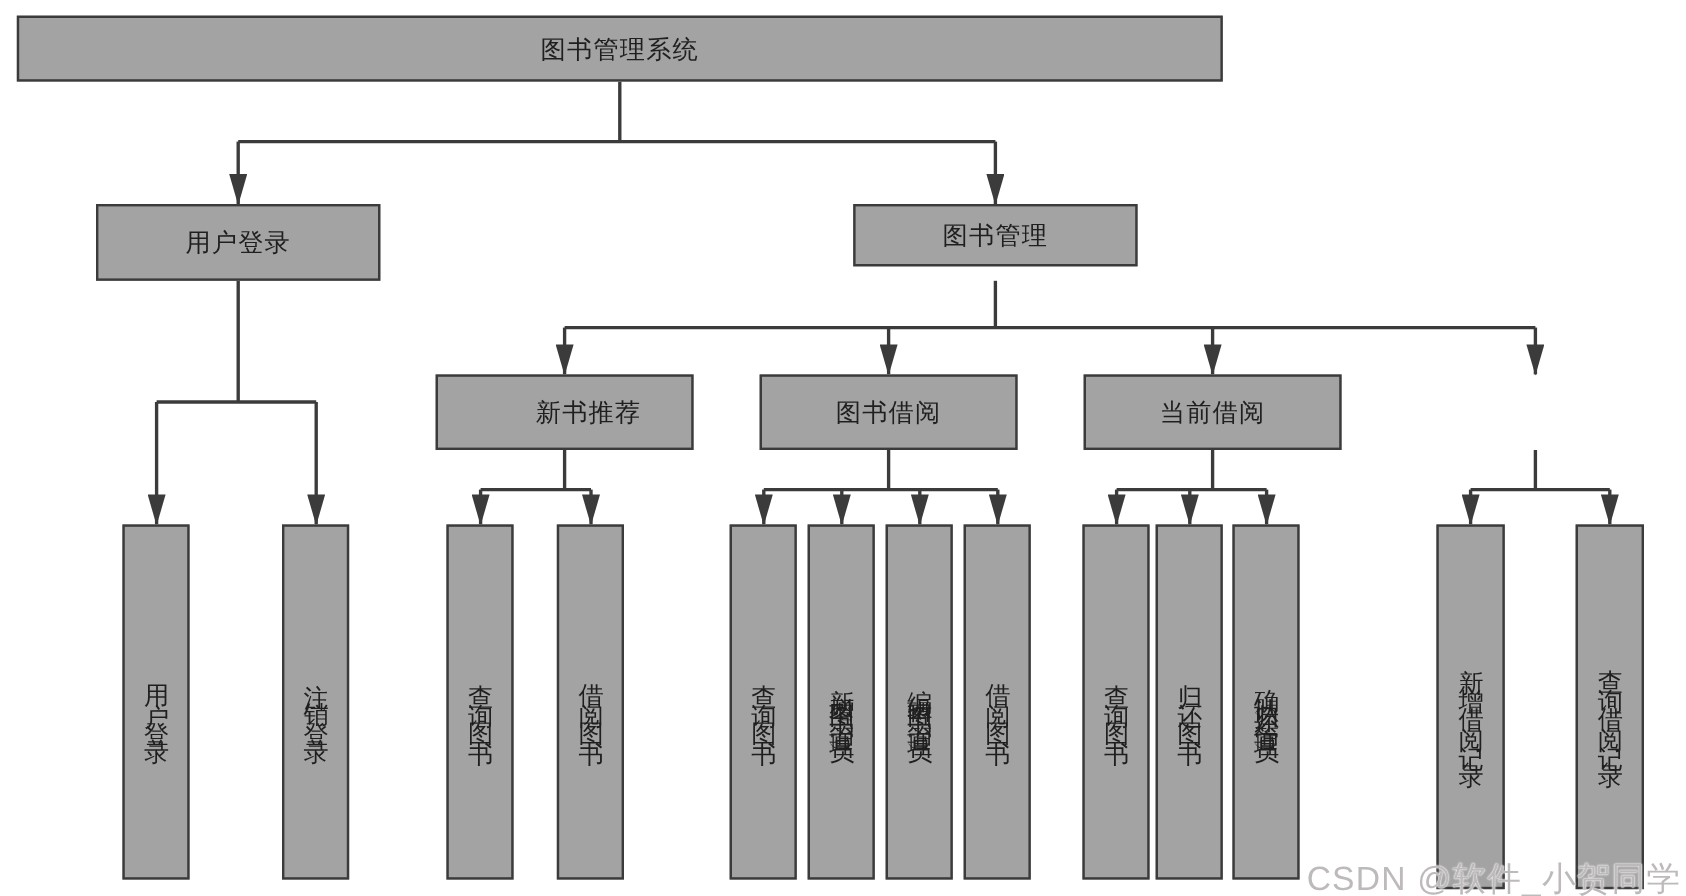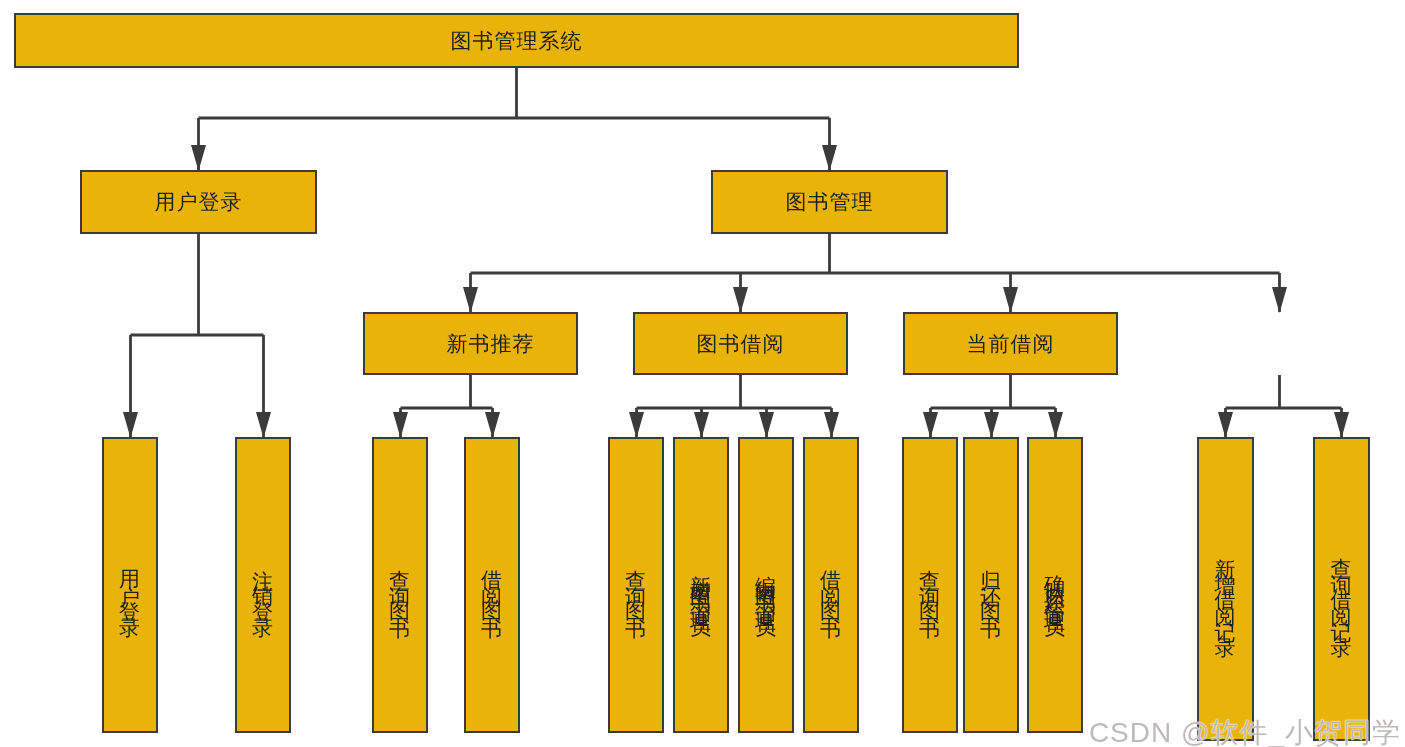--- a/index.html
+++ b/index.html
@@ -13,21 +13,21 @@
   }
   #connectors {
     position: absolute;
     left: 0; top: 0;
     width: 1405px; height: 747px;
     z-index: 1;
   }
   .node {
     position: absolute;
     box-sizing: border-box;
-    background: #eab308;
+    background: #a3a3a3;
     border: 2.5px solid #3b3b3b;
     display: flex;
     align-items: center;
     justify-content: center;
     color: #1f1f1f;
     z-index: 2;
   }
   .h-node {
     font-size: 21px;
     letter-spacing: 1px;
@@ -104,21 +104,21 @@
       <path d="M1279.5 375 V408"></path>
       <path d="M1225.5 408 H1341.5"></path>
       <path d="M1225.5 408 V437" marker-end="url(#arrow)"></path>
       <path d="M1341.5 408 V437" marker-end="url(#arrow)"></path>
     </g>
   </svg>
 
   <div class="node h-node" style="left:14px; top:13px; width:1005px; height:55px;">图书管理系统</div>
 
   <div class="node h-node" style="left:80px; top:170px; width:237px; height:64px;">用户登录</div>
-  <div class="node h-node" style="left:711px; top:170px; width:237px; height:64px;">图书管理</div>
+  <div class="node h-node" style="left:711px; top:170px; width:237px; height:52px;">图书管理</div>
 
   <div class="node h-node" style="left:363px; top:312px; width:215px; height:63px;padding-left:40px;">新书推荐</div>
   <div class="node h-node" style="left:903px; top:312px; width:215px; height:63px;">当前借阅</div>
   <div class="node h-node" style="left:633px; top:312px; width:215px; height:63px;">图书借阅</div>
 
   <div class="node v-node v-short" style="left:102px; top:437px; width:56px; height:296px;">用户登录</div>
   <div class="node v-node v-short" style="left:235px; top:437px; width:56px; height:296px;">注销登录</div>
 
   <div class="node v-node v-short" style="left:372px; top:437px; width:56px; height:296px;">查询图书</div>
   <div class="node v-node v-short" style="left:464px; top:437px; width:56px; height:296px;">借阅图书</div>

